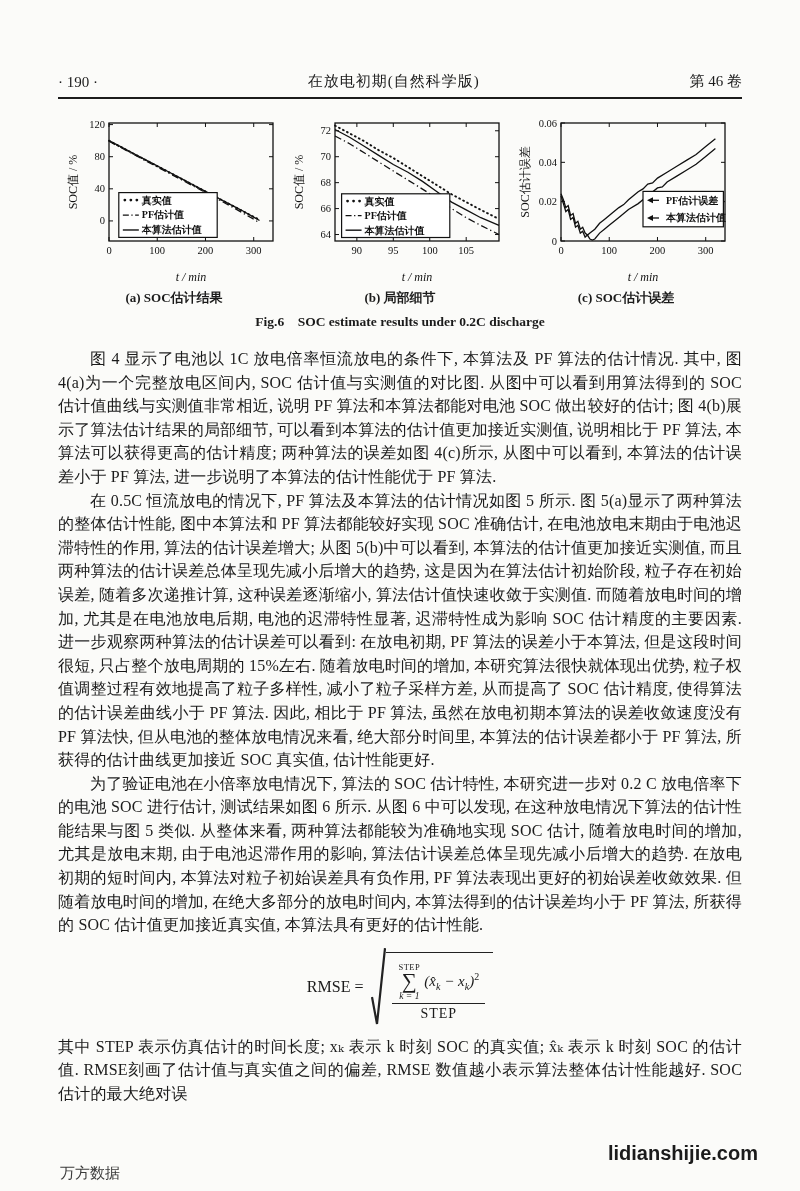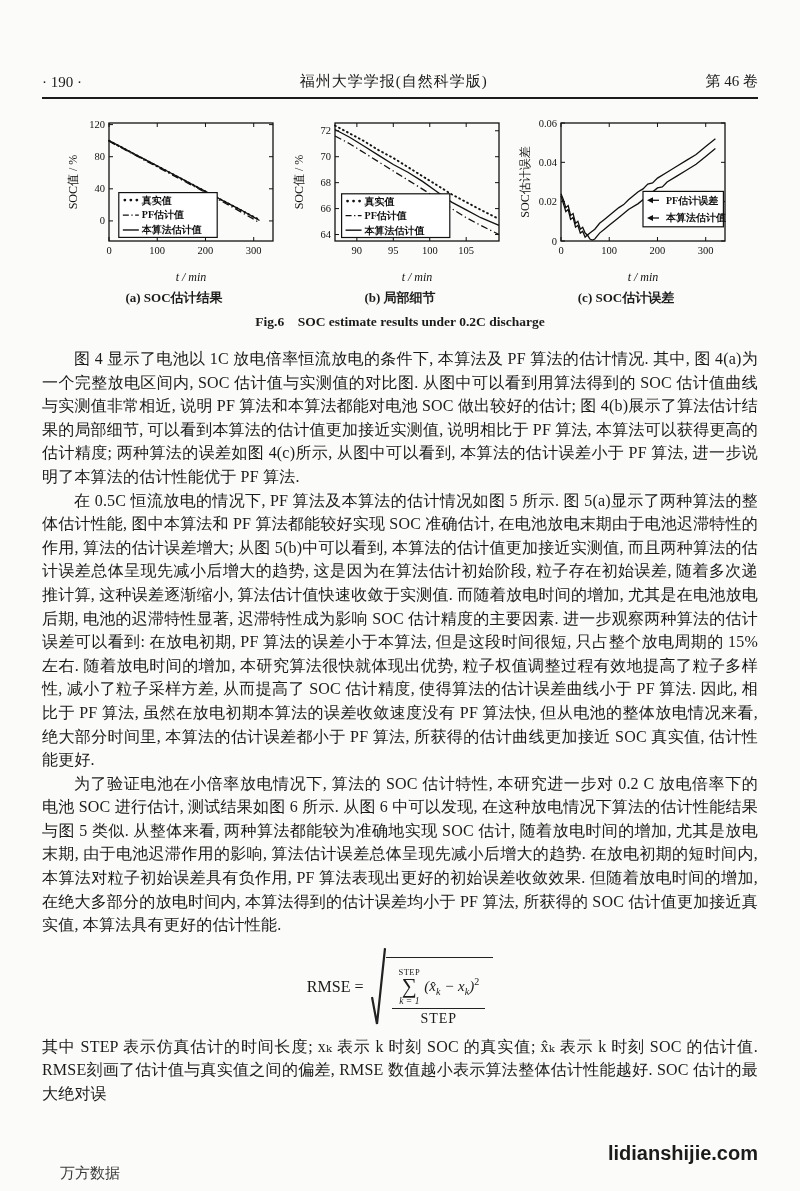--- a/index.html
+++ b/index.html
@@ -1,21 +1,21 @@
 <!DOCTYPE html>
 <html><head>
 <meta charset="utf-8">
 <style>
   html,body{margin:0;padding:0;}
   body{
     width:800px;height:1191px;background:#fbfbf9;color:#1b1b1b;
     font-family:"Liberation Serif","DejaVu Serif",serif;
     position:relative;overflow:hidden;
   }
-  .page{padding:0 42px;}
+  .page{padding:0 58px;}
   
   .header{
     display:flex;justify-content:space-between;align-items:flex-end;
     padding-top:72px;padding-bottom:6px;border-bottom:2.5px solid #1c1c1c;
     font-size:15px;
   }
   .header .journal{letter-spacing:1px;}
   
   .figure-row{display:flex;justify-content:center;margin-top:16px;}
   .chart-block{width:226px;display:flex;flex-direction:column;align-items:center;}
@@ -30,21 +30,21 @@
   .body-text{margin-top:16px;}
   .para{
     font-size:16px;line-height:23.6px;text-align:justify;margin:0;
     text-indent:2em;letter-spacing:0.2px;
   }
   .para.noindent{text-indent:0;}
   
   .formula-wrap{display:flex;justify-content:center;margin:10px 0 8px 0;}
   .formula{display:inline-flex;align-items:center;font-size:16px;}
   .f-lhs{margin-right:8px;}
-  .sqrt{display:inline-flex;align-items:flex-end;}
+  .sqrt{display:inline-flex;align-items:center;}
   .rad-svg{width:15px;height:auto;}
   .radicand{border-top:1.6px solid #222;padding:3px 8px 0 6px;display:inline-block;}
   .frac{display:inline-flex;flex-direction:column;align-items:center;}
   .num{display:inline-flex;align-items:center;border-bottom:1.3px solid #222;padding:0 6px 2px 6px;}
   .den{padding-top:2px;font-size:14px;letter-spacing:1px;}
   .sum{display:inline-flex;flex-direction:column;align-items:center;margin-right:4px;}
   .sum-up{font-size:8.5px;letter-spacing:0.5px;}
   .sigma{font-size:21px;line-height:0.9;}
   .sum-lo{font-size:9.5px;font-style:italic;}
   .expr{font-style:italic;font-size:15px;}
@@ -54,21 +54,21 @@
   .site{position:absolute;right:42px;bottom:26px;font-size:20px;
         font-family:"Liberation Sans","DejaVu Sans",sans-serif;font-weight:bold;}
 </style>
 </head>
 <body>
 
 <div class="page">
 
   <div class="header">
     <span>· 190 ·</span>
-    <span class="journal">福州大学学报(自然科学版)</span>
+    <span class="journal">在放电初期(自然科学版)</span>
     <span>第 46 卷</span>
   </div>
 
   <div class="figure-row">
     <div class="chart-block">
       <div class="chart-box">
           <svg width="218" height="172" viewBox="0 0 218 172" xmlns="http://www.w3.org/2000/svg">
             <rect x="44" y="8" width="164" height="118" fill="none" stroke="#111" stroke-width="1.3"></rect>
             <line x1="44" y1="126" x2="44" y2="122" stroke="#111" stroke-width="1"></line>
             <line x1="44" y1="8" x2="44" y2="12" stroke="#111" stroke-width="1"></line>

